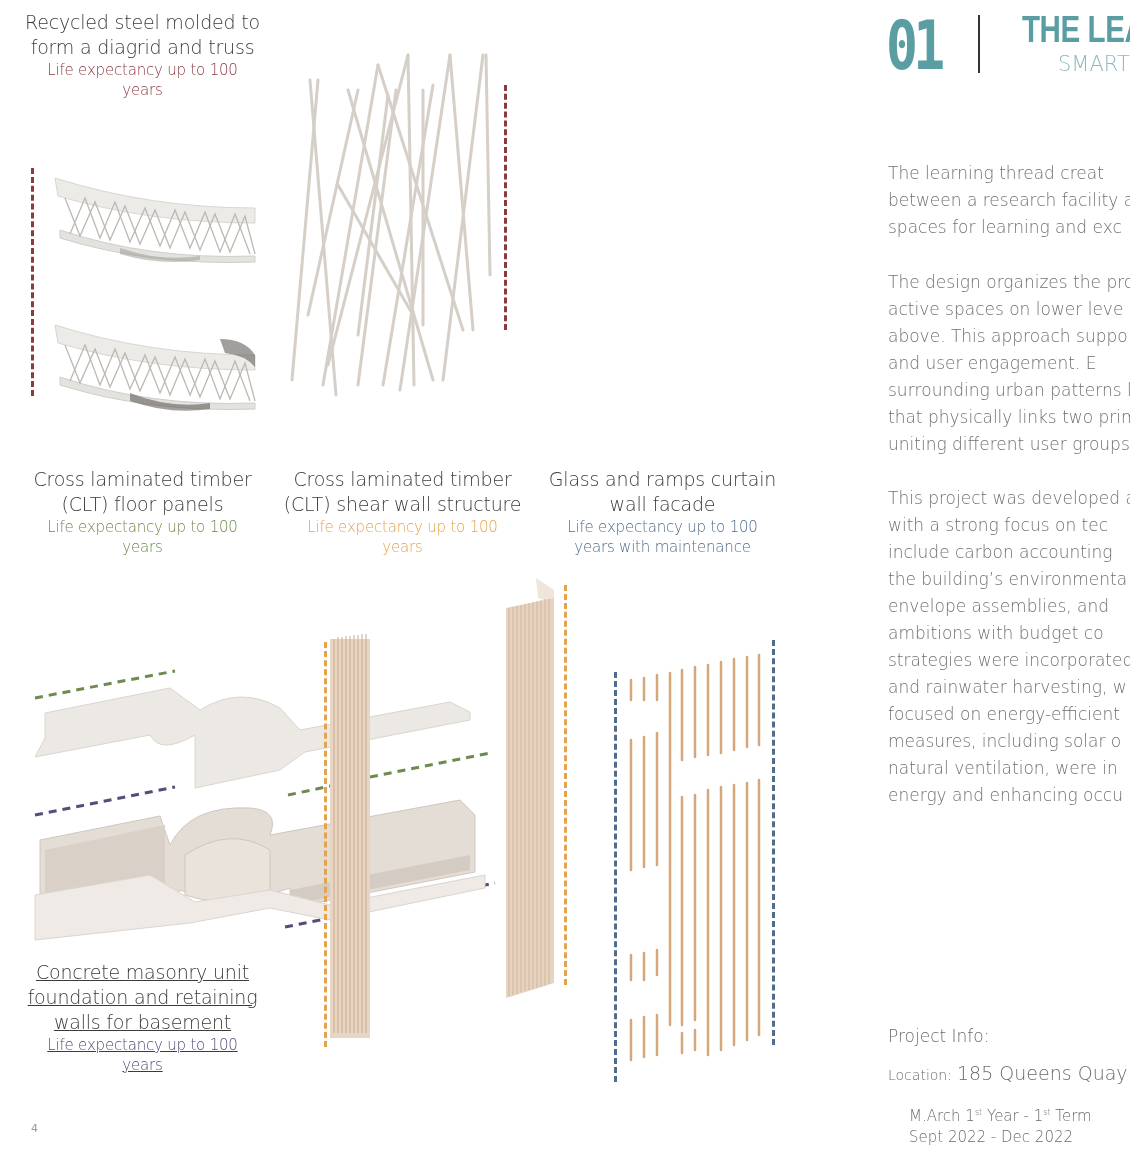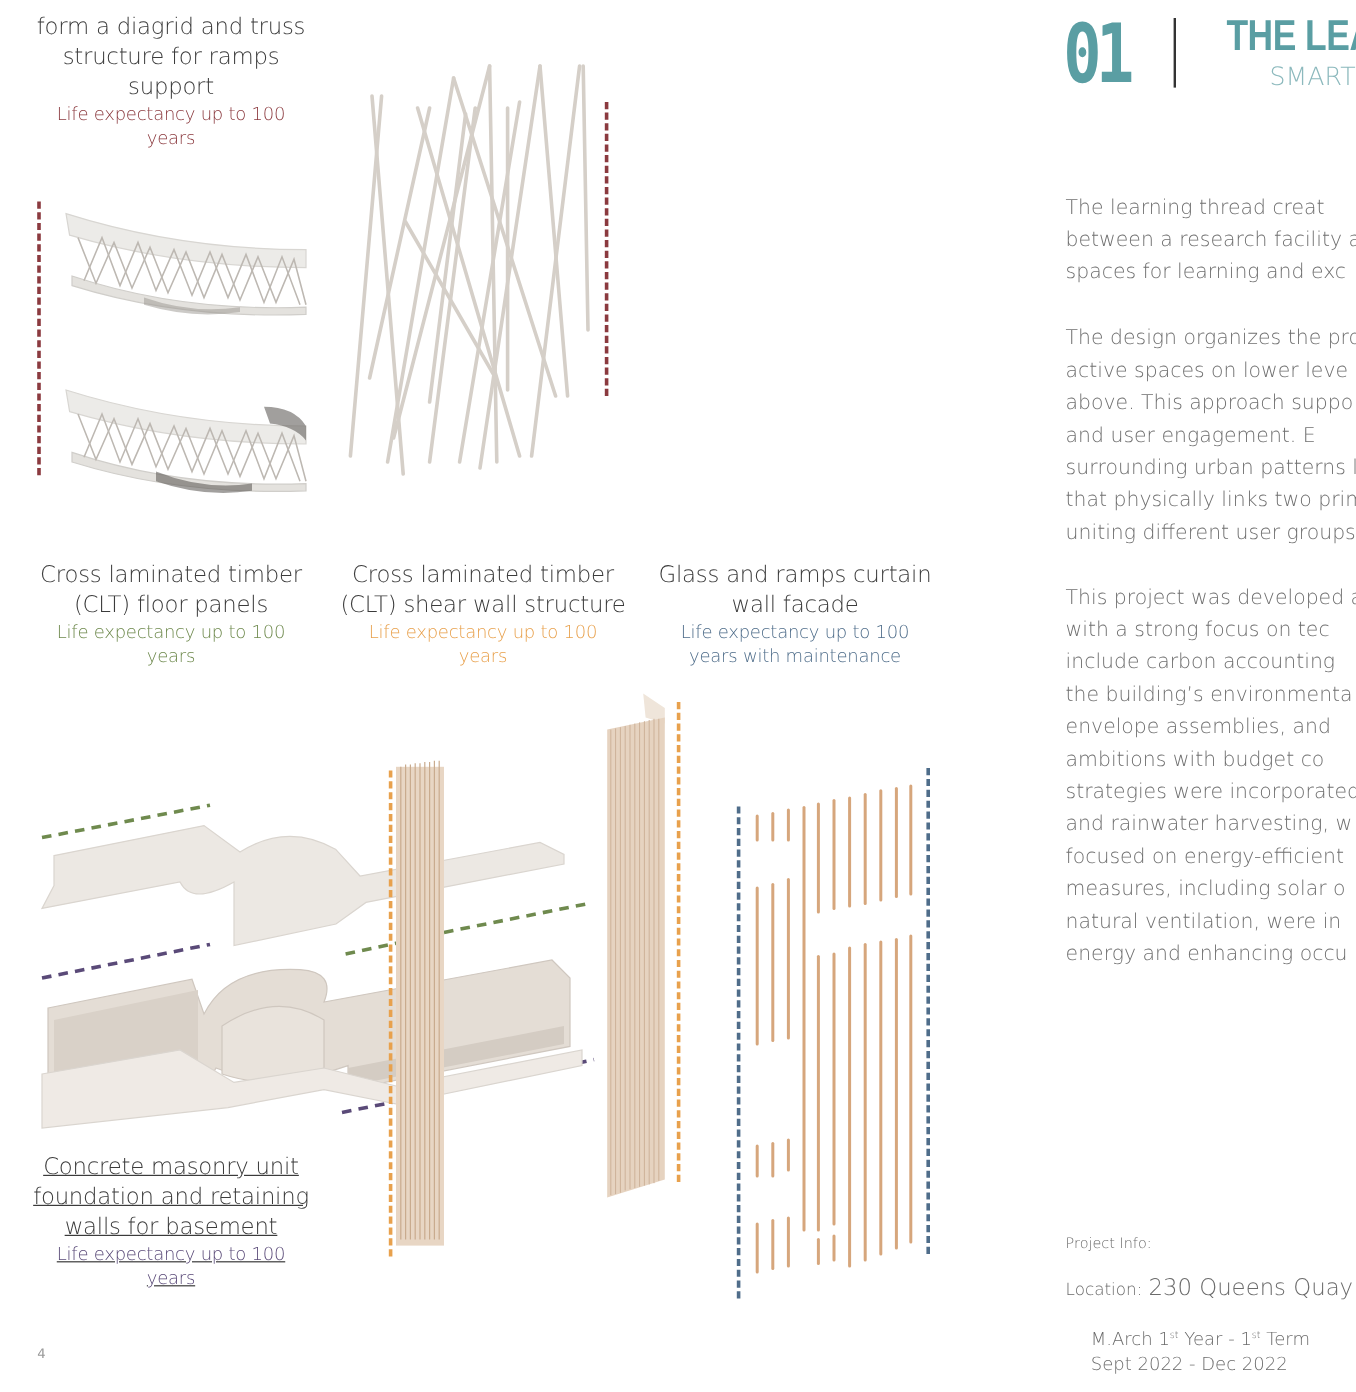--- a/index.html
+++ b/index.html
@@ -11,36 +11,36 @@
   .t-orange{color:#e8a14d;}
   .t-blue{color:#4f6d8a;}
   .t-purple{color:#5a4a78;}
   .dash-v{position:absolute;width:0;border-left:3px dashed;}
   .num01{position:absolute;left:886px;top:6px;font-family:"DejaVu Sans Mono","Liberation Mono",monospace;font-weight:bold;font-size:68px;line-height:80px;color:#5a9ea3;letter-spacing:-6px;transform:scaleX(0.78);transform-origin:0 0;}
   .vbar{position:absolute;left:978px;top:15px;width:2px;height:58px;background:#333;}
   .title{position:absolute;left:1022px;top:8px;font-family:"Liberation Sans",sans-serif;font-weight:bold;font-size:36px;line-height:44px;color:#5a9ea3;white-space:nowrap;transform:scaleX(0.82);transform-origin:0 0;letter-spacing:-0.5px;}
   .subtitle{position:absolute;left:1058px;top:50px;font-size:21px;line-height:28px;color:#8cb9bd;font-weight:300;white-space:nowrap;text-align:center;}
   .body-p{position:absolute;left:888px;width:300px;font-size:17px;line-height:27px;color:#707070;font-weight:300;white-space:nowrap;}
   .body-p span{display:block;}
-  .info-h{position:absolute;left:888px;top:1022px;font-size:12px;line-height:28px;color:#6b6b6b;font-weight:300;white-space:nowrap;}
+  .info-h{position:absolute;left:888px;top:1022px;font-size:17px;line-height:28px;color:#6b6b6b;font-weight:300;white-space:nowrap;}
   .info-loc{position:absolute;left:888px;top:1062px;color:#6b6b6b;font-weight:300;white-space:nowrap;}
   .info-loc .lbl{font-size:14px;}
   .info-loc .val{font-size:19px;}
   .info-term{position:absolute;left:888px;top:1102px;font-size:15px;line-height:21px;color:#6b6b6b;font-weight:300;white-space:nowrap;margin-left:21px;}
   .info-term sup{font-size:8px;vertical-align:6px;}
   .page-num{position:absolute;left:31px;top:1122px;font-size:11px;color:#999;}
   .section-title{position:absolute;left:418px;top:1163px;font-size:19px;line-height:26px;font-weight:700;color:#333;letter-spacing:0.2px;white-space:nowrap;}
   svg{position:absolute;overflow:visible;}
 </style>
 </head>
 <body>
 
 <div class="caption" style="left:20px;top:10px;width:245px;">
+  <div>Recycled steel molded to</div>
   <div>form a diagrid and truss</div>
-  <div>structure for ramps support</div>
   <div class="life t-red">
     <div>Life expectancy up to 100</div>
     <div>years</div>
   </div>
 </div>
 
 <div class="caption" style="left:20px;top:467px;width:245px;">
   <div>Cross laminated timber</div>
   <div>(CLT) floor panels</div>
   <div class="life t-green">
@@ -249,18 +249,18 @@
   <span>and rainwater harvesting, w</span>
   <span>focused on energy-efficient</span>
   <span>measures, including solar o</span>
   <span>natural ventilation, were in</span>
   <span>energy and enhancing occu</span>
 </div>
 
 <div class="info-h">Project Info:</div>
 <div class="info-loc">
   <span class="lbl">Location:</span>
-  <span class="val">230 Queens Quay</span>
+  <span class="val">185 Queens Quay</span>
 </div>
 <div class="info-term">
   <div><span>M.Arch 1</span><sup>st</sup><span> Year - 1</span><sup>st</sup><span> Term</span></div>
   <div>Sept 2022 - Dec 2022</div>
 </div>
 
 </body></html>

